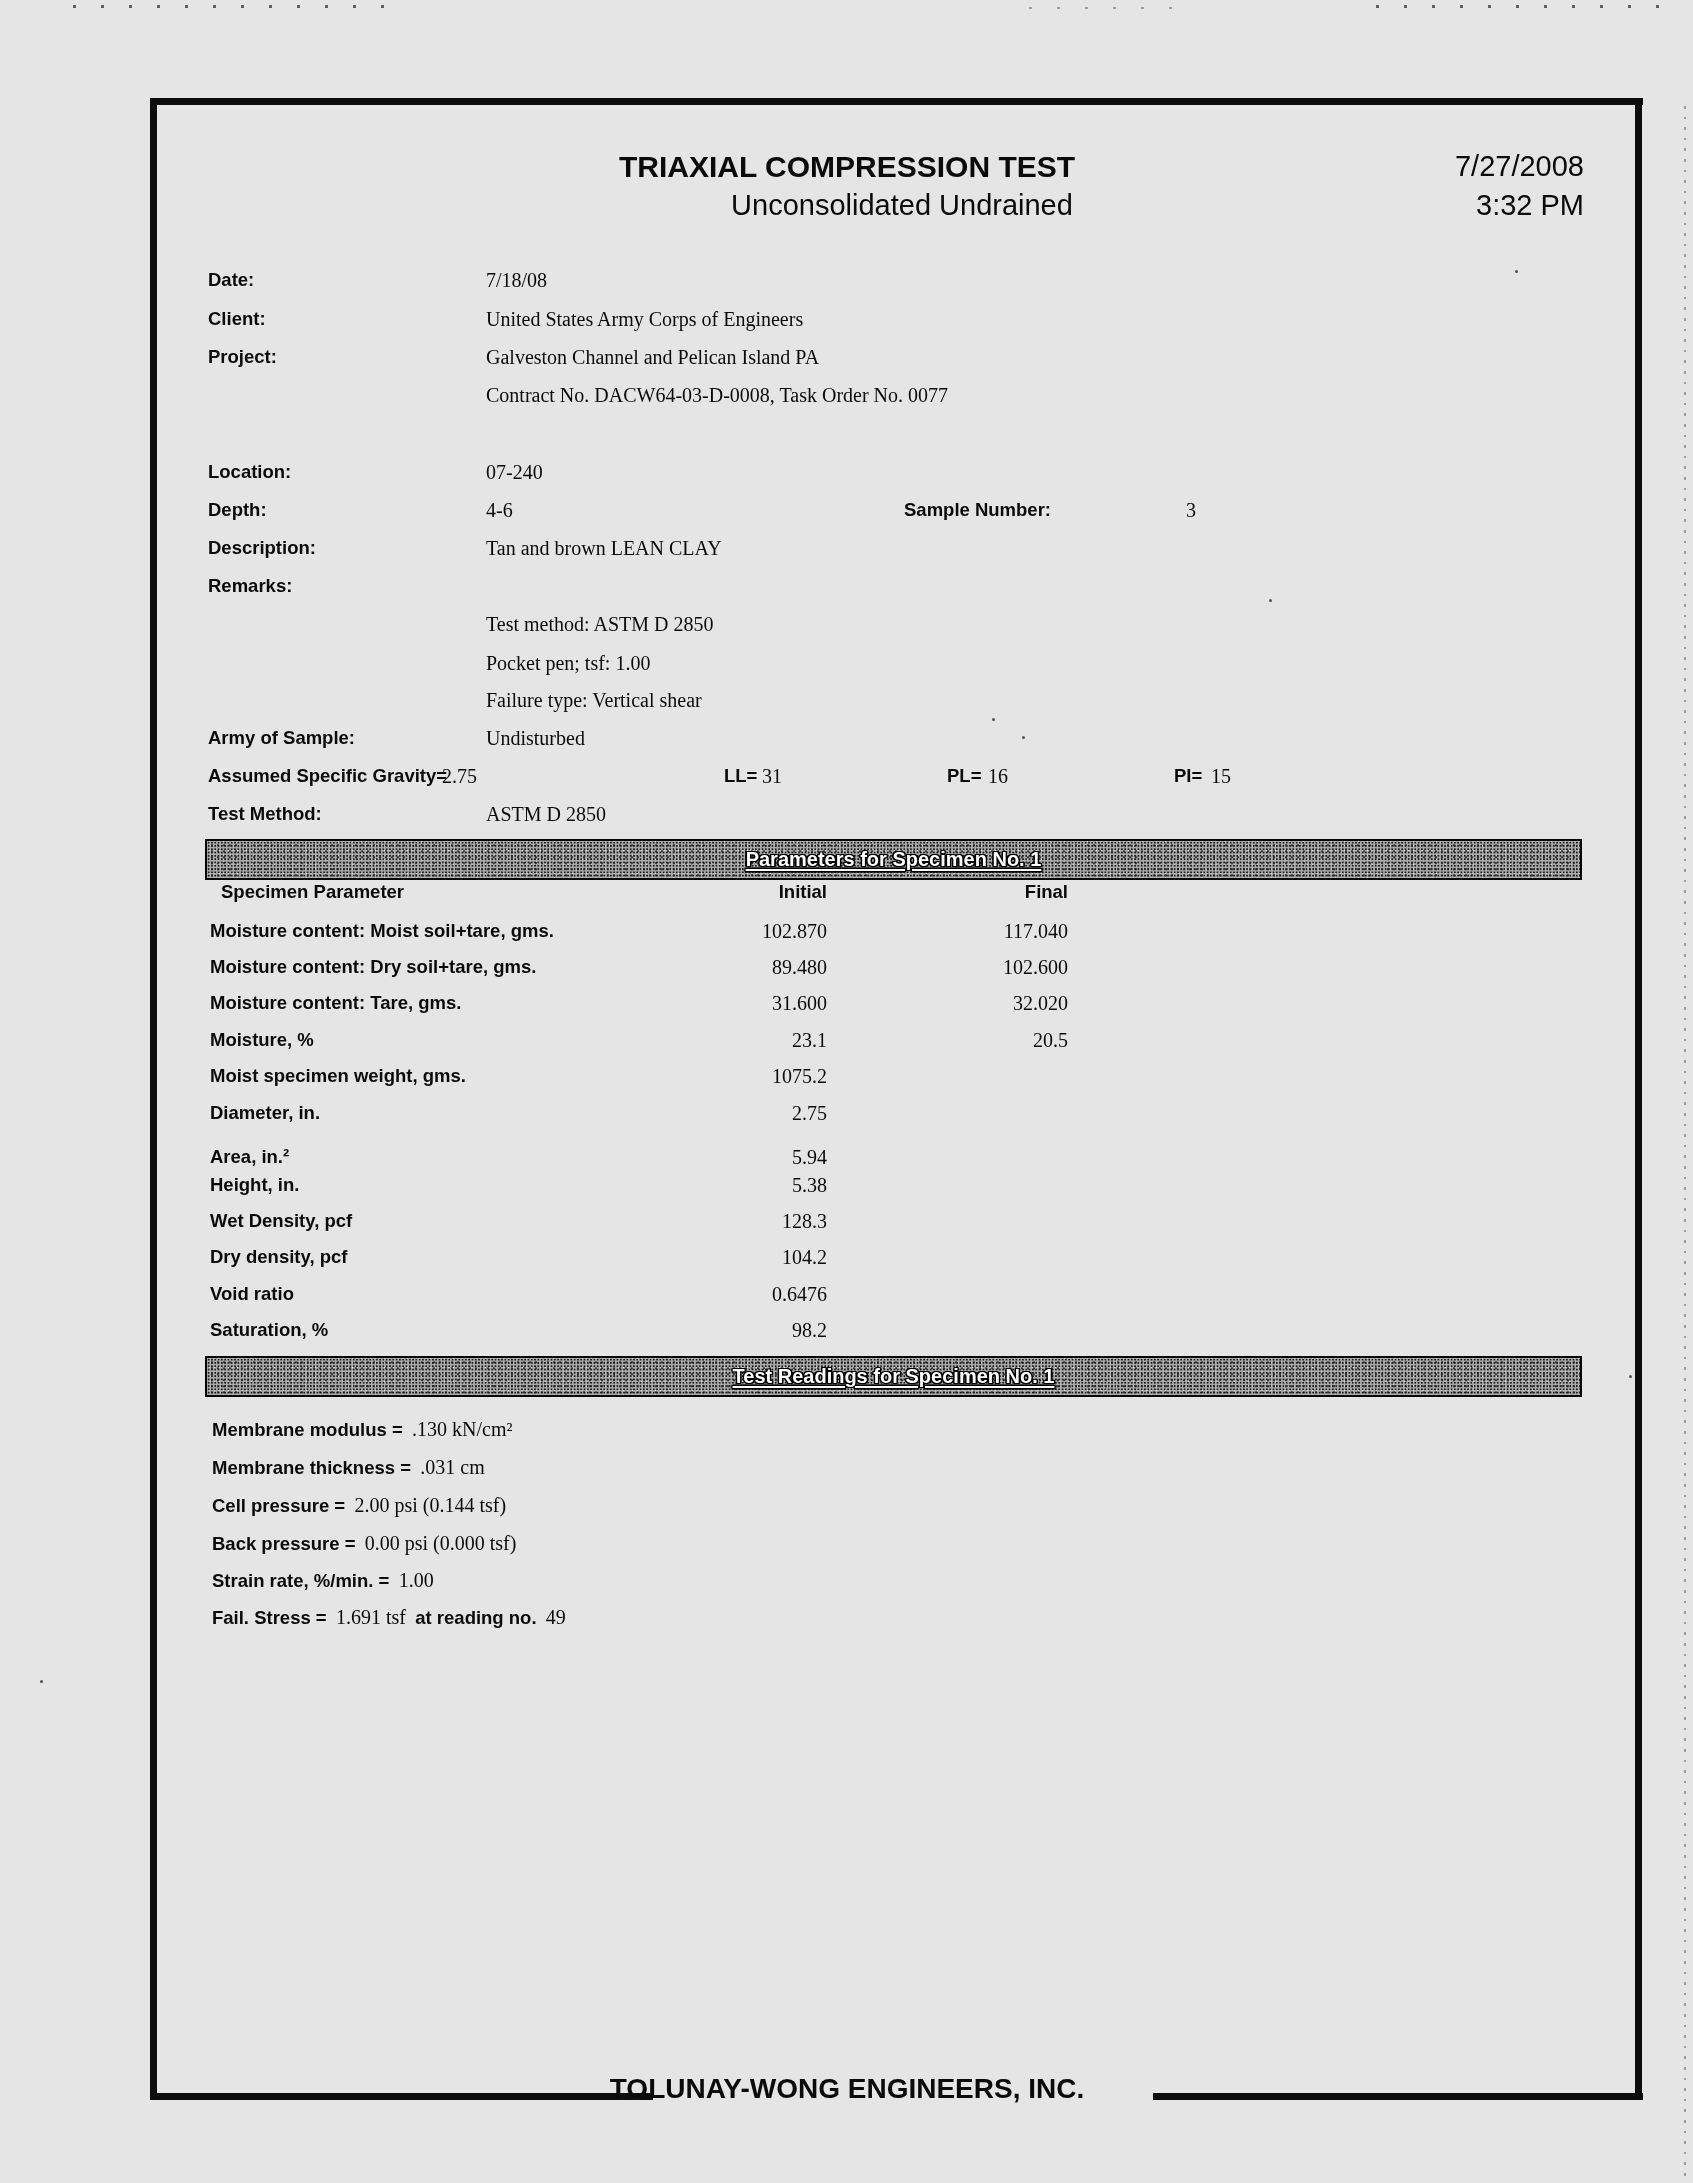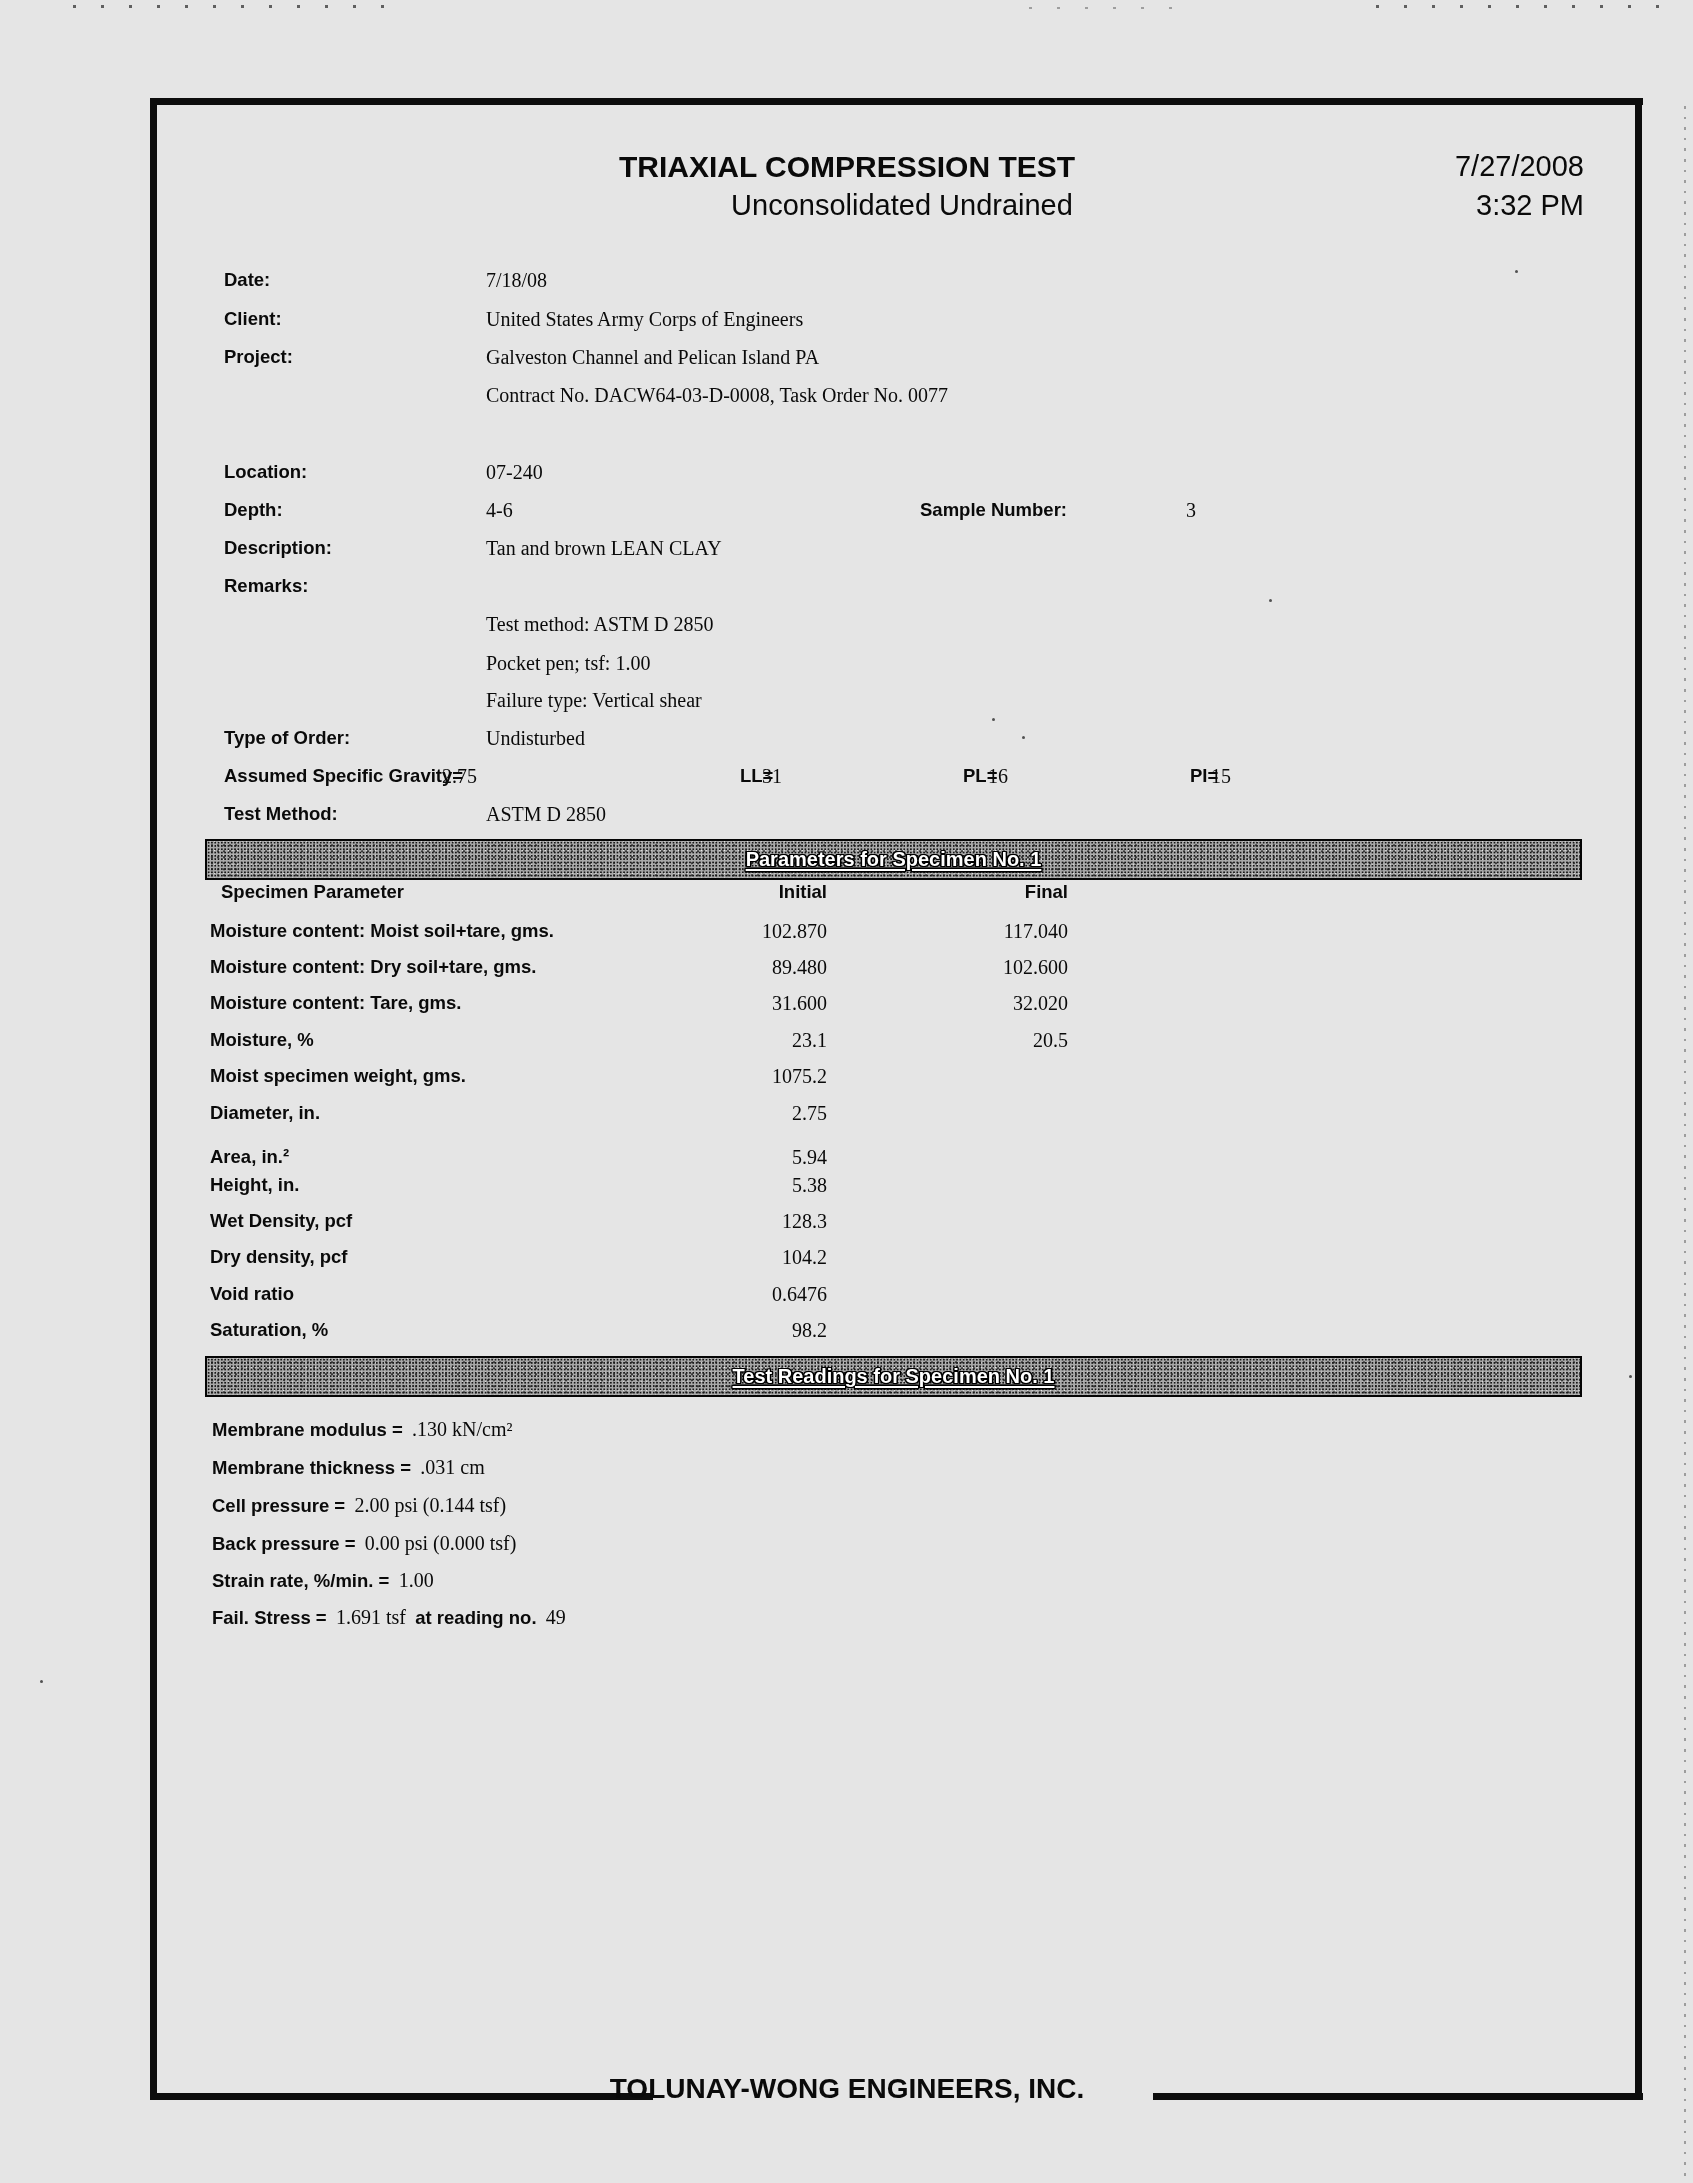--- a/index.html
+++ b/index.html
@@ -12,21 +12,21 @@
   .frame-bottom-seg{position:absolute;top:2093px;height:6.6px;background:#0d0d0d;}
   
   .doc-title{position:absolute;left:0;top:150px;width:1694px;text-align:center;
              font:bold 30px "Liberation Sans",sans-serif;letter-spacing:0px;}
   .doc-subtitle{position:absolute;left:16px;top:189px;width:1694px;text-align:center;
              font:29px "Liberation Sans",sans-serif;padding-left:39px;}
   .print-date{position:absolute;left:1343px;top:150px;width:241px;text-align:right;font:29px "Liberation Sans",sans-serif;}
   .print-time{position:absolute;left:1343px;top:189px;width:241px;text-align:right;font:29px "Liberation Sans",sans-serif;}
   
   .row{position:absolute;left:0;top:0;width:1694px;height:26.5px;}
-  .lbl{position:absolute;font:bold 18.5px "Liberation Sans",sans-serif;white-space:nowrap;margin-left:16px;}
+  .lbl{position:absolute;font:bold 18.5px "Liberation Sans",sans-serif;white-space:nowrap;}
   .val{position:absolute;font:20px "Liberation Serif",serif;white-space:nowrap;}
   .l1{left:208px;} .v1{left:486px;}
   
   .banner{position:absolute;left:205px;width:1377px;height:41px;border:2px solid #050505;
           box-sizing:border-box;display:flex;align-items:center;justify-content:center;
           background-color:#a8a8a8;
           background-image:radial-gradient(#161616 26%,transparent 27%),
                            radial-gradient(#3c3c3c 22%,transparent 23%),
                            radial-gradient(#ededed 16%,transparent 17%);
           background-size:3.3px 3.3px,6px 6px,4.6px 4.6px;background-position:0 0,2px 1.3px,0.7px 2.6px;}
@@ -115,21 +115,21 @@
   <div class="row" style="top:613px;">
     <span class="val v1">Test method: ASTM D 2850</span>
   </div>
   <div class="row" style="top:652px;">
     <span class="val v1">Pocket pen; tsf: 1.00</span>
   </div>
   <div class="row" style="top:689px;">
     <span class="val v1">Failure type: Vertical shear</span>
   </div>
   <div class="row" style="top:727px;">
-    <span class="lbl l1">Type of Order:</span>
+    <span class="lbl l1">Army of Sample:</span>
     <span class="val v1">Undisturbed</span>
   </div>
   <div class="row" style="top:765px;">
     <span class="lbl l1">Assumed Specific Gravity=</span>
     <span class="val" style="left:442px;">2.75</span>
     <span class="lbl" style="left:724px;">LL=</span>
     <span class="val" style="left:762px;">31</span>
     <span class="lbl" style="left:947px;">PL=</span>
     <span class="val" style="left:988px;">16</span>
     <span class="lbl" style="left:1174px;">PI=</span>

